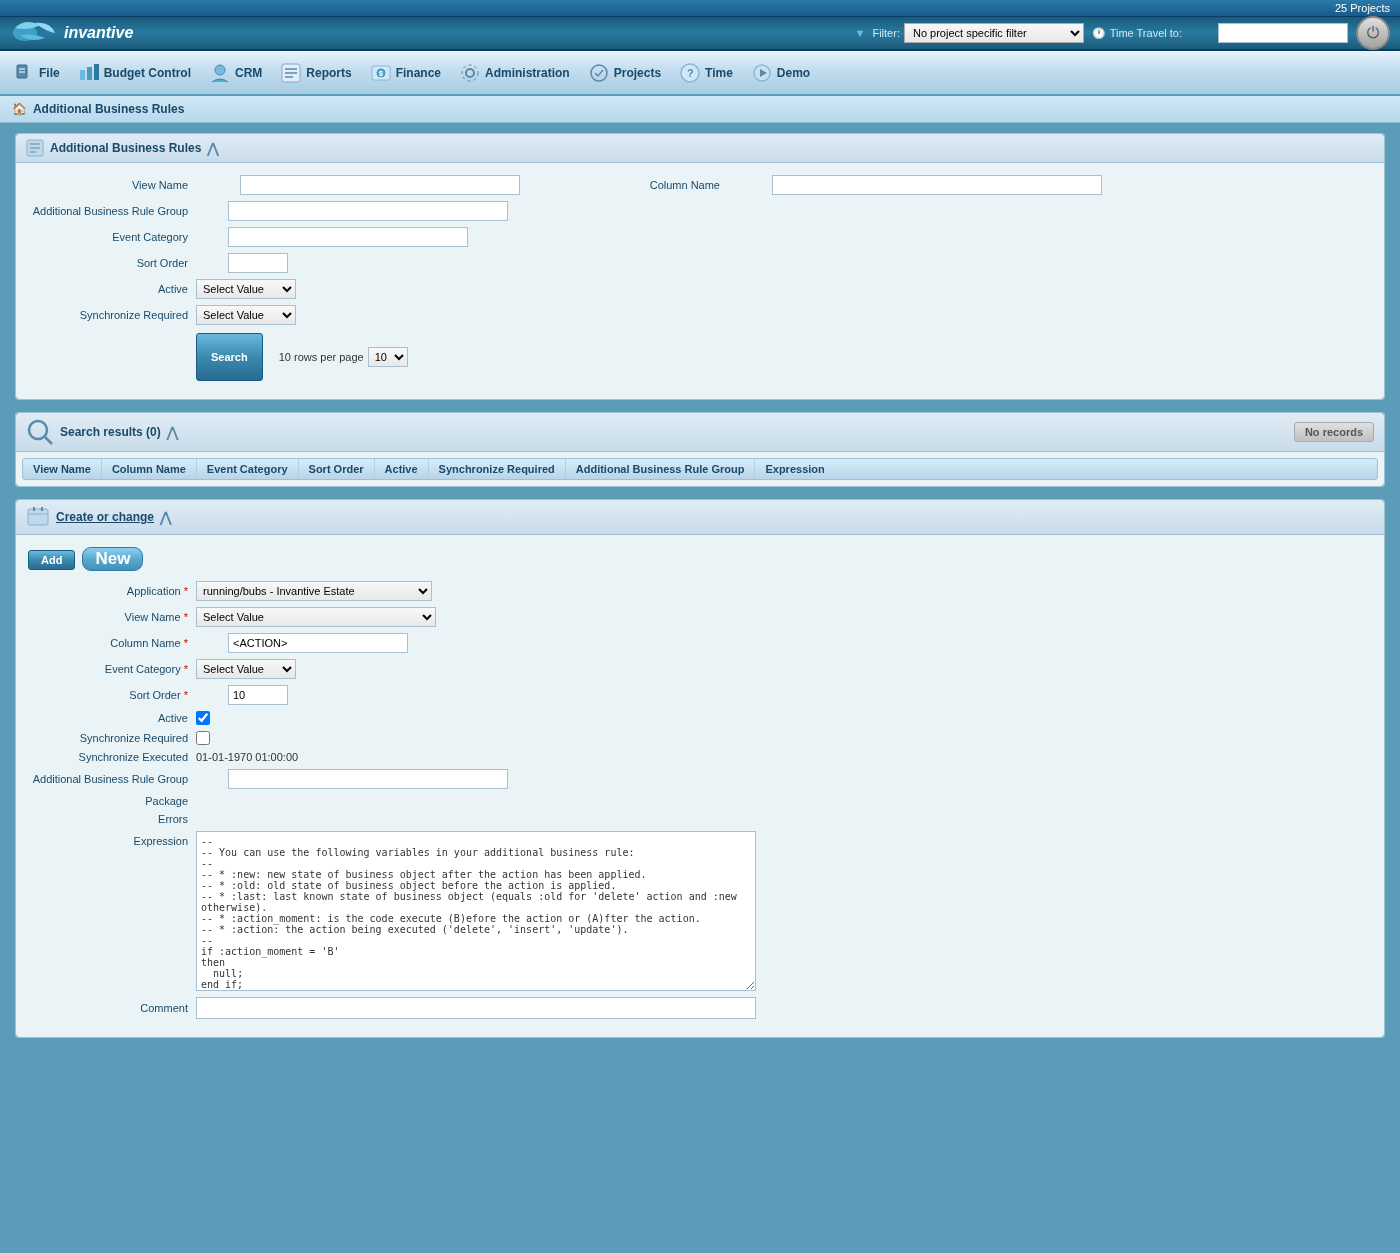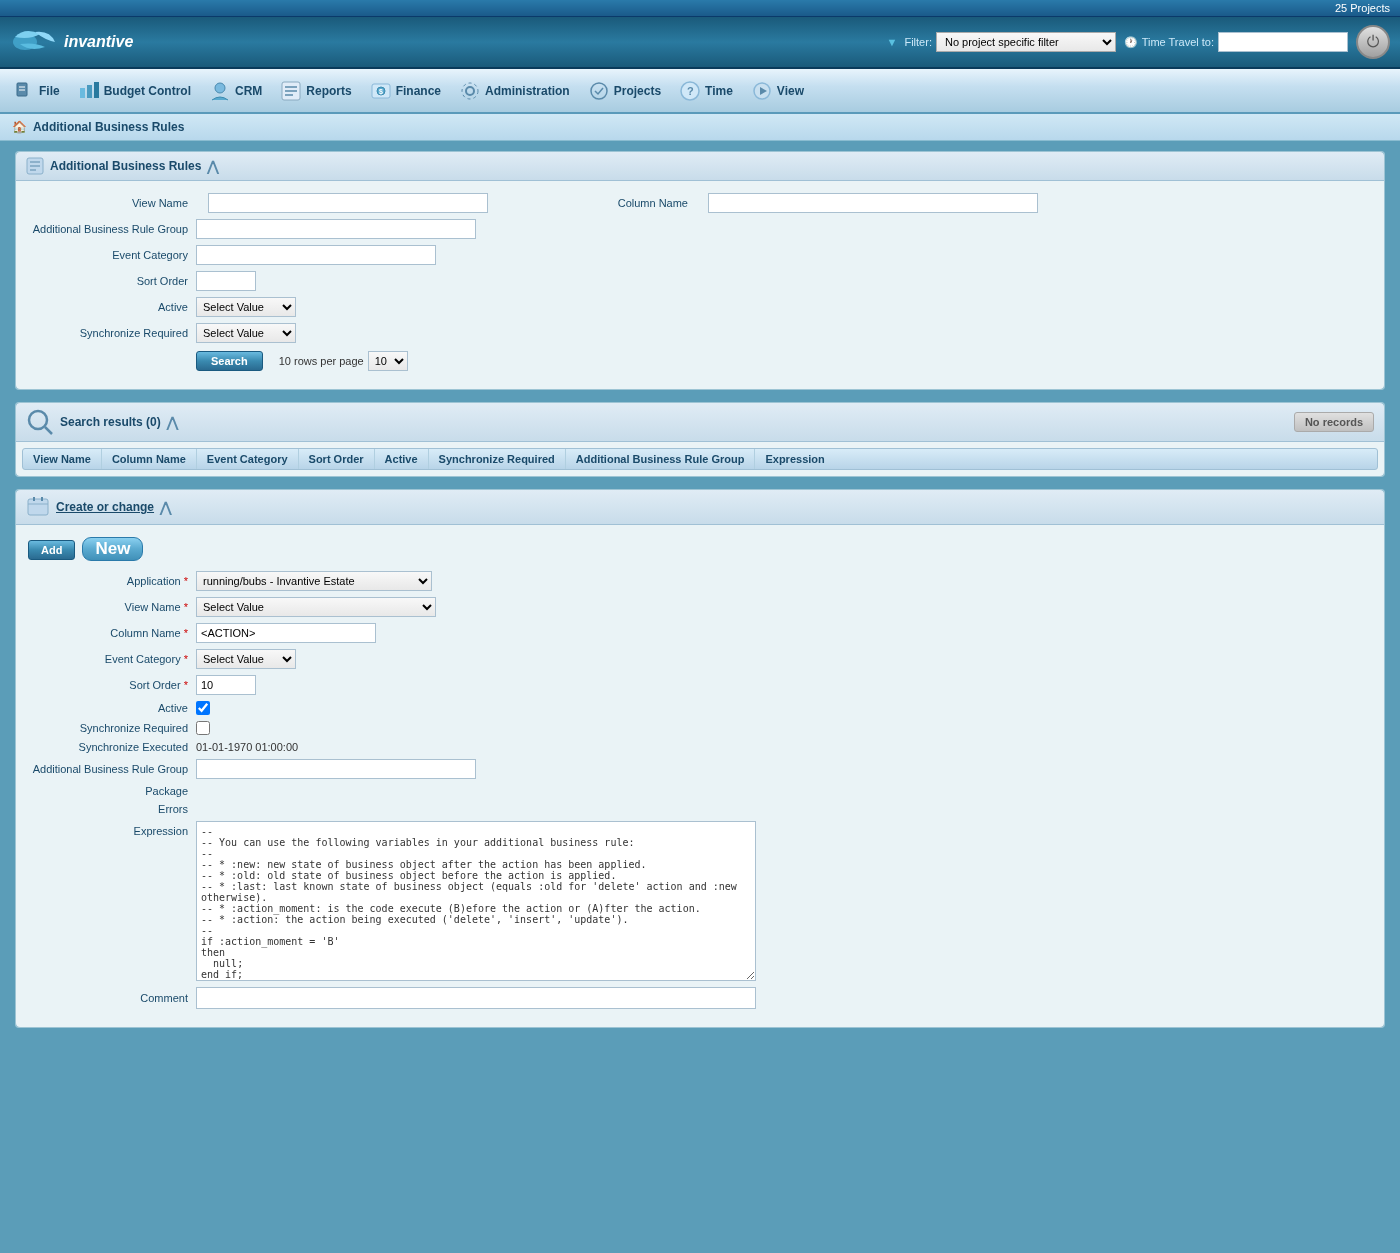--- a/index.html
+++ b/index.html
@@ -1,21 +1,21 @@
 <!DOCTYPE html>
 <html><head>
   <meta charset="utf-8">
   <style>
     * { box-sizing: border-box; margin: 0; padding: 0; }
     body { font-family: Arial, Tahoma, sans-serif; font-size: 11px; background: #5b9db8; color: #333; }
 
     
     #topbar {
       background: linear-gradient(180deg, #1a5a7a 0%, #2a7aa0 50%, #1a5a7a 100%);
-      height: 52px;
+      height: 34px;
       display: flex;
       align-items: center;
       justify-content: space-between;
       padding: 16px 10px;
       border-bottom: 2px solid #0a3a5a;
     }
     #logo { display: flex; align-items: center; }
     #logo-text { color: #fff; font-size: 16px; font-weight: bold; margin-left: 8px; }
     #top-right { display: flex; align-items: center; gap: 8px; color: #fff; font-size: 11px; }
     #filter-section { display: flex; align-items: center; gap: 4px; }
@@ -106,40 +106,41 @@
       color: #1a4a6a;
       font-size: 11px;
       min-width: 160px;
     }
     .form-input {
       border: 1px solid #aac0d0;
       padding: 2px 4px;
       font-size: 11px;
       background: #fff;
       height: 20px;
+      margin-left: 32px;
     }
     .form-input-wide { width: 280px; }
     .form-input-medium { width: 240px; }
     .form-input-small { width: 60px; }
     .form-row-double { display: flex; gap: 20px; align-items: center; }
 
     select.form-select {
       border: 1px solid #aac0d0;
       padding: 1px 2px;
       font-size: 11px;
       background: linear-gradient(180deg, #f8f8f8 0%, #e8e8e8 100%);
       height: 20px;
     }
 
     
     .btn-search {
       background: linear-gradient(180deg, #6abadf 0%, #3a8ab0 50%, #2a6a90 100%);
       color: #fff;
       border: 1px solid #1a5a80;
-      padding: 3px 14px;
+      padding: 17px 14px;
       font-size: 11px;
       font-weight: bold;
       cursor: pointer;
       border-radius: 3px;
     }
 
     
     .rows-per-page {
       display: flex;
       align-items: center;
@@ -348,21 +349,21 @@
     </span>
     <span>Time</span>
   </div>
   <div class="nav-item">
     <span class="nav-icon">
       <svg width="22" height="22" viewBox="0 0 22 22">
           <circle cx="11" cy="11" r="8" fill="#c8e0f0" stroke="#8ab8d8" stroke-width="1.5"></circle>
           <polygon points="9,7 16,11 9,15" fill="#5a8aaa"></polygon>
         </svg>
     </span>
-    <span>View</span>
+    <span>Demo</span>
   </div>
 </div>
 
 <div id="breadcrumb-bar">
   <span style="cursor:pointer;">🏠</span>
   <span style="font-weight:bold;color:#1a4a6a;font-size:12px;">Additional Business Rules</span>
 </div>
 
 <div id="main-content">
 

